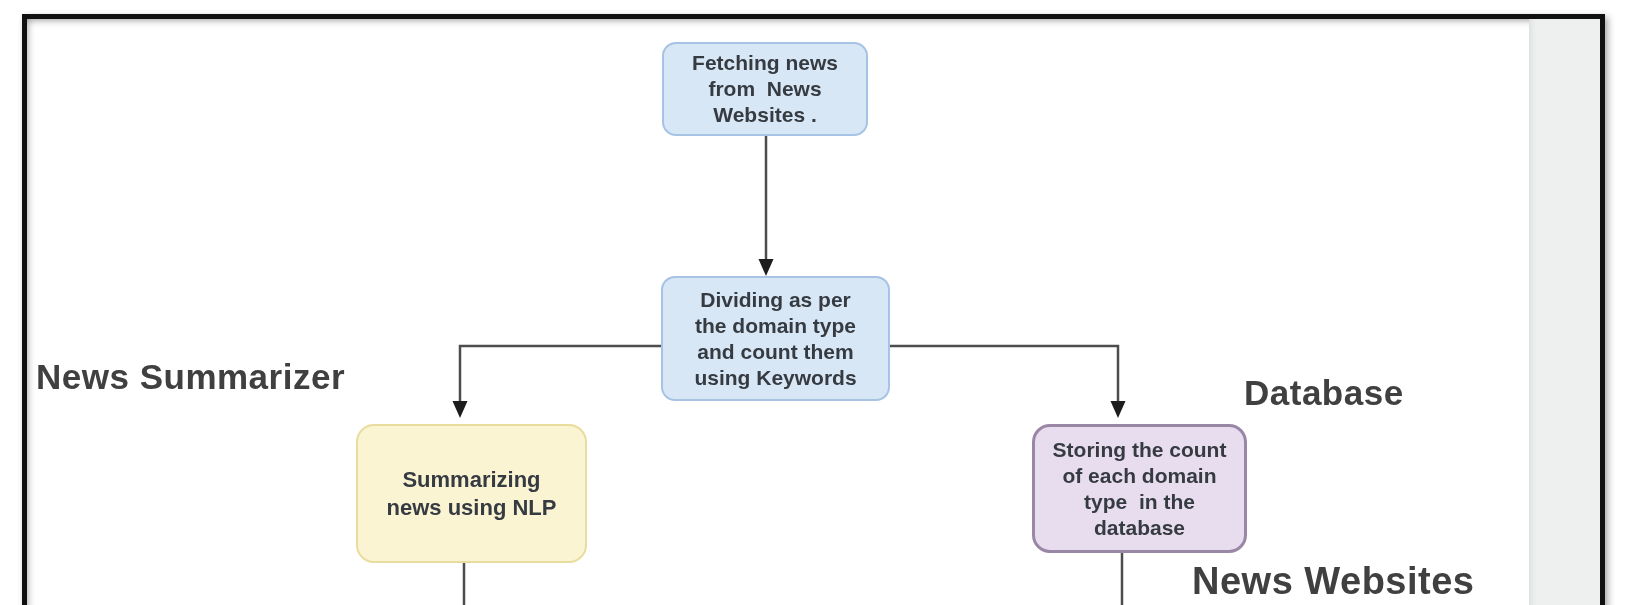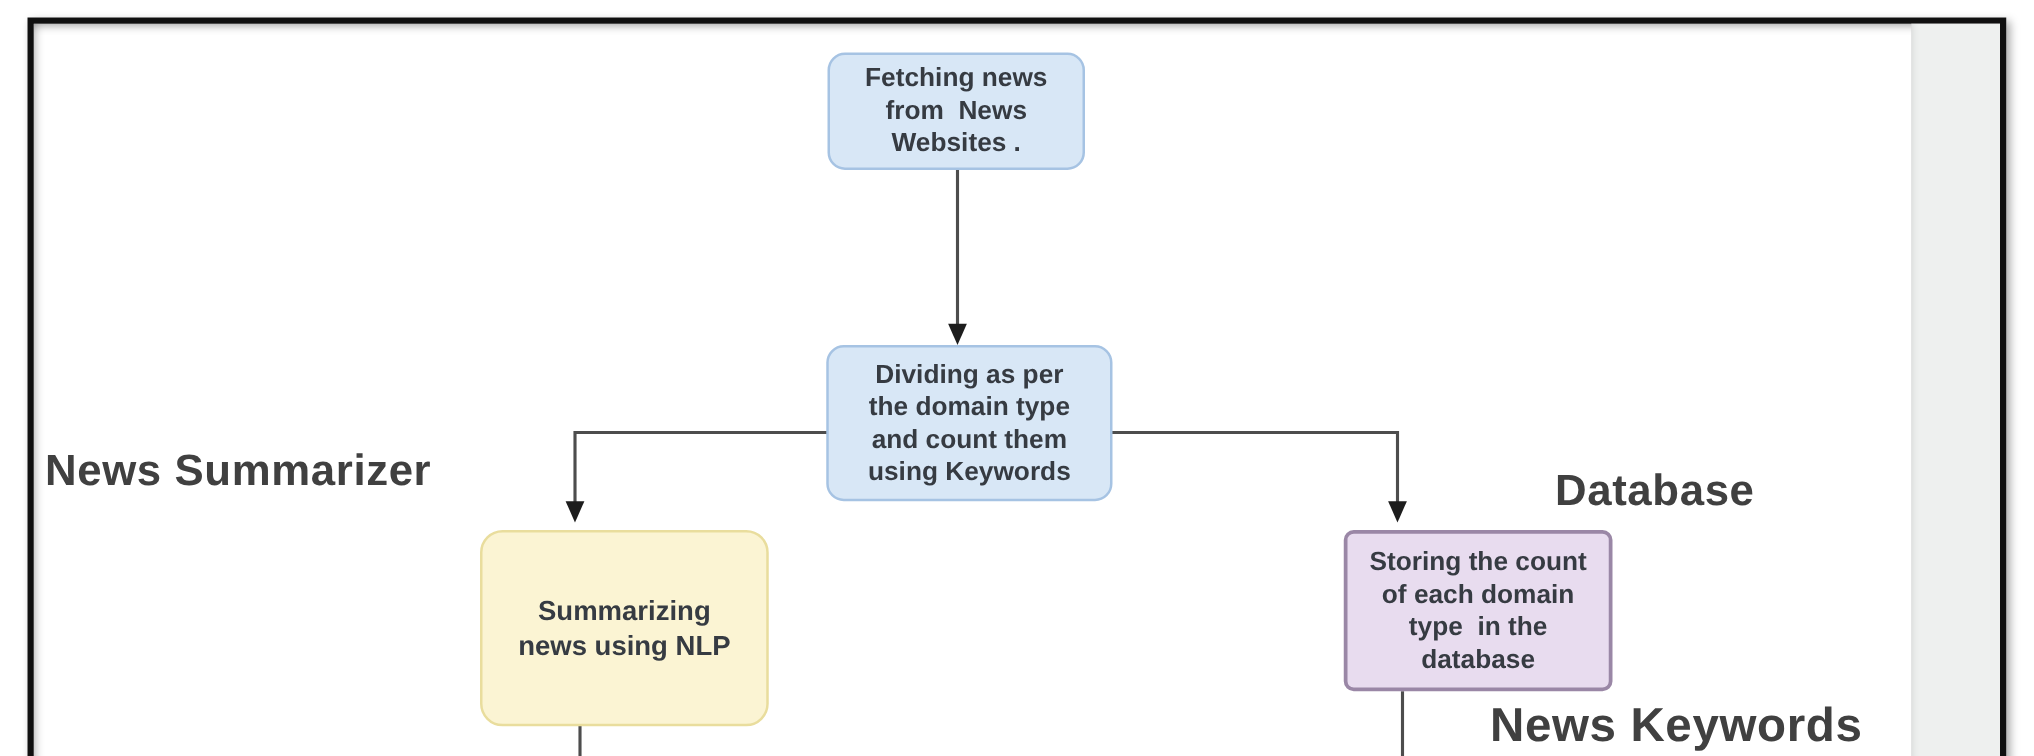--- a/index.html
+++ b/index.html
@@ -57,26 +57,25 @@
     border-radius: 14px;
   }
   .node.yellow {
     background: #fbf4d3;
     border: 2px solid #e9dd9d;
     border-radius: 18px;
   }
   .node.purple {
     background: #e8dcef;
     border: 3px solid #9a87a6;
-    border-radius: 8px;
-    margin-left: 43px;
+    border-radius: 18px;
   }
   #node-fetch     { left: 662px;  top: 42px;  width: 206px; height: 94px;  }
   #node-divide    { left: 661px;  top: 276px; width: 229px; height: 125px; }
-  #node-summarize { left: 356px;  top: 424px; width: 231px; height: 157px; font-size: 22px; line-height: 28px; margin-left: 28px; }
+  #node-summarize { left: 356px;  top: 424px; width: 231px; height: 139px; font-size: 22px; line-height: 28px; }
   #node-store     { left: 1032px; top: 424px; width: 215px; height: 129px; }
 
   
   .section-label {
     position: absolute;
     font-weight: 700;
     color: #404040;
     letter-spacing: 0.5px;
   }
   #label-summarizer { left: 36px;   top: 357px; font-size: 35px; }
@@ -122,15 +121,15 @@
 
   <div id="node-store" class="node purple">Storing the count
 of each domain
 type  in the
 database</div>
 
   <div id="label-summarizer" class="section-label">News Summarizer</div>
 
   <div id="label-database" class="section-label">Database</div>
 
-  <div id="label-analyzer" class="section-label">News Keywords</div>
+  <div id="label-analyzer" class="section-label">News Websites</div>
 
 </div>
 
 </body></html>

